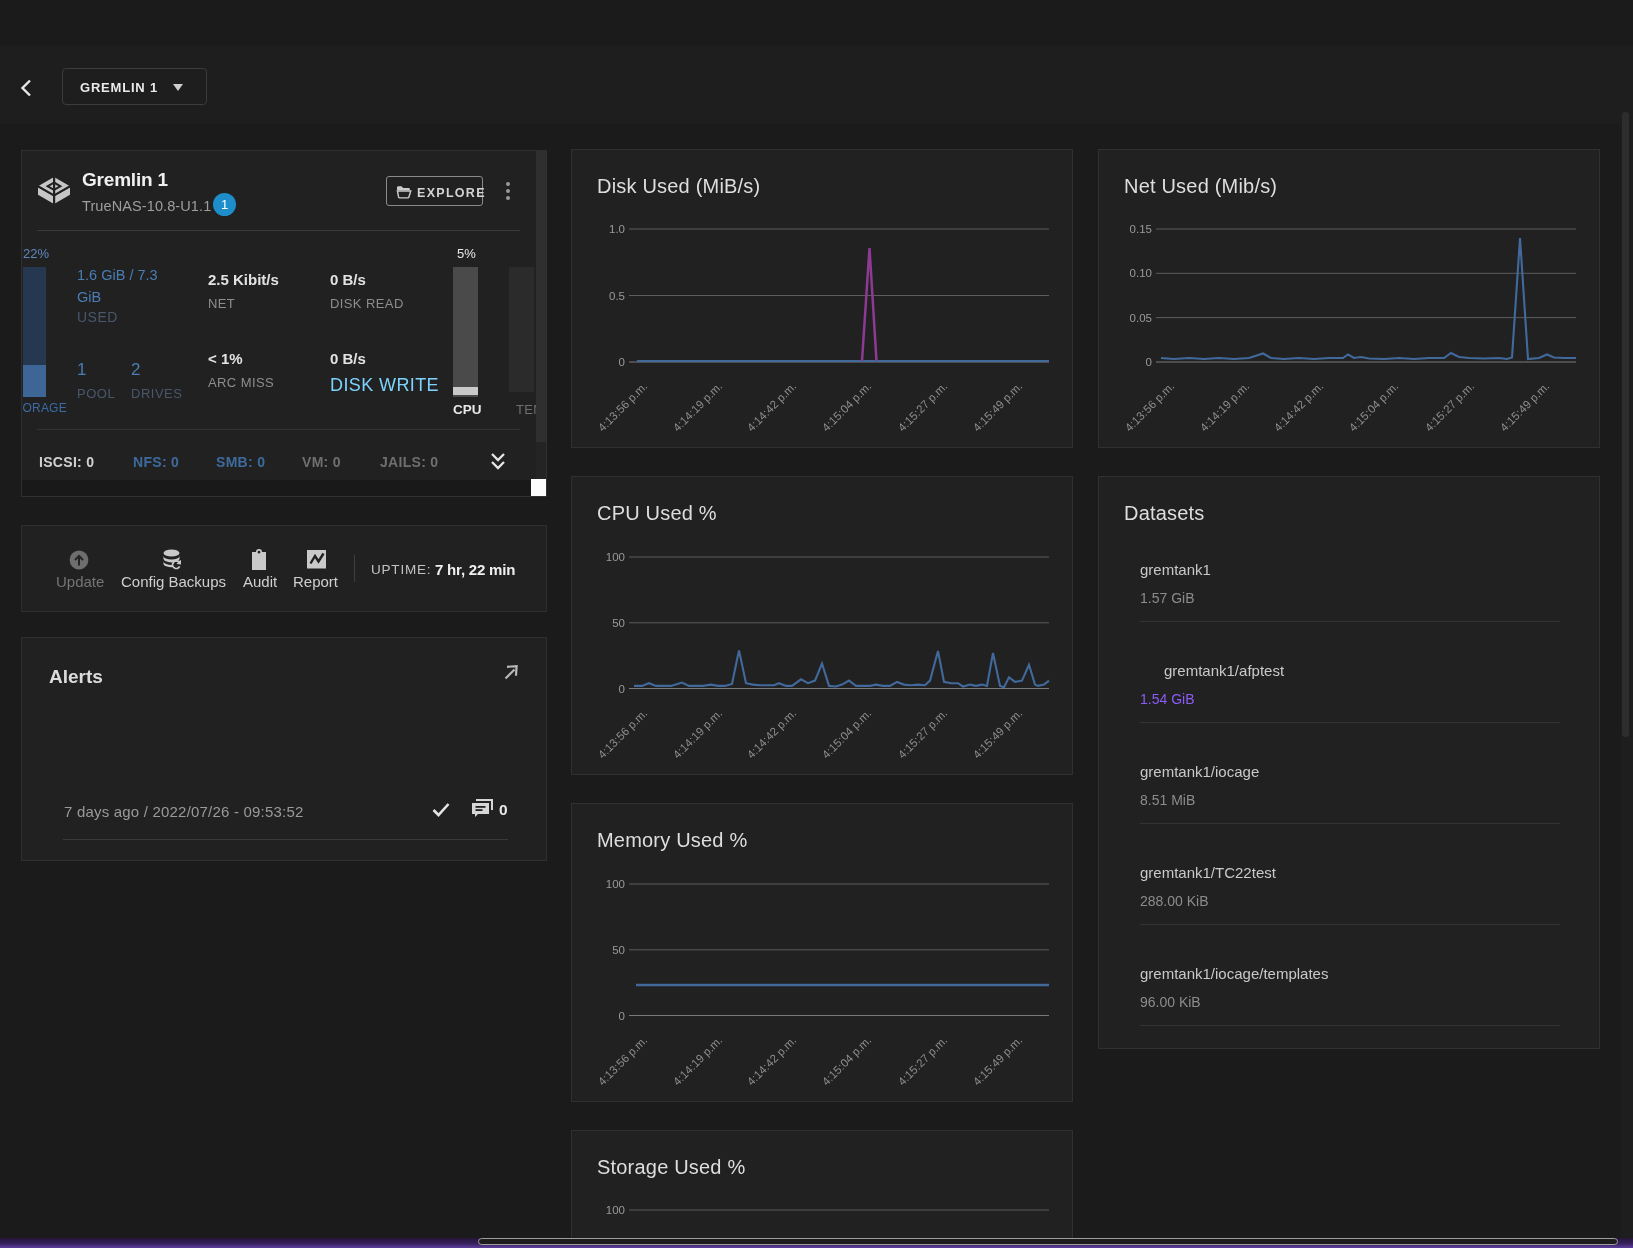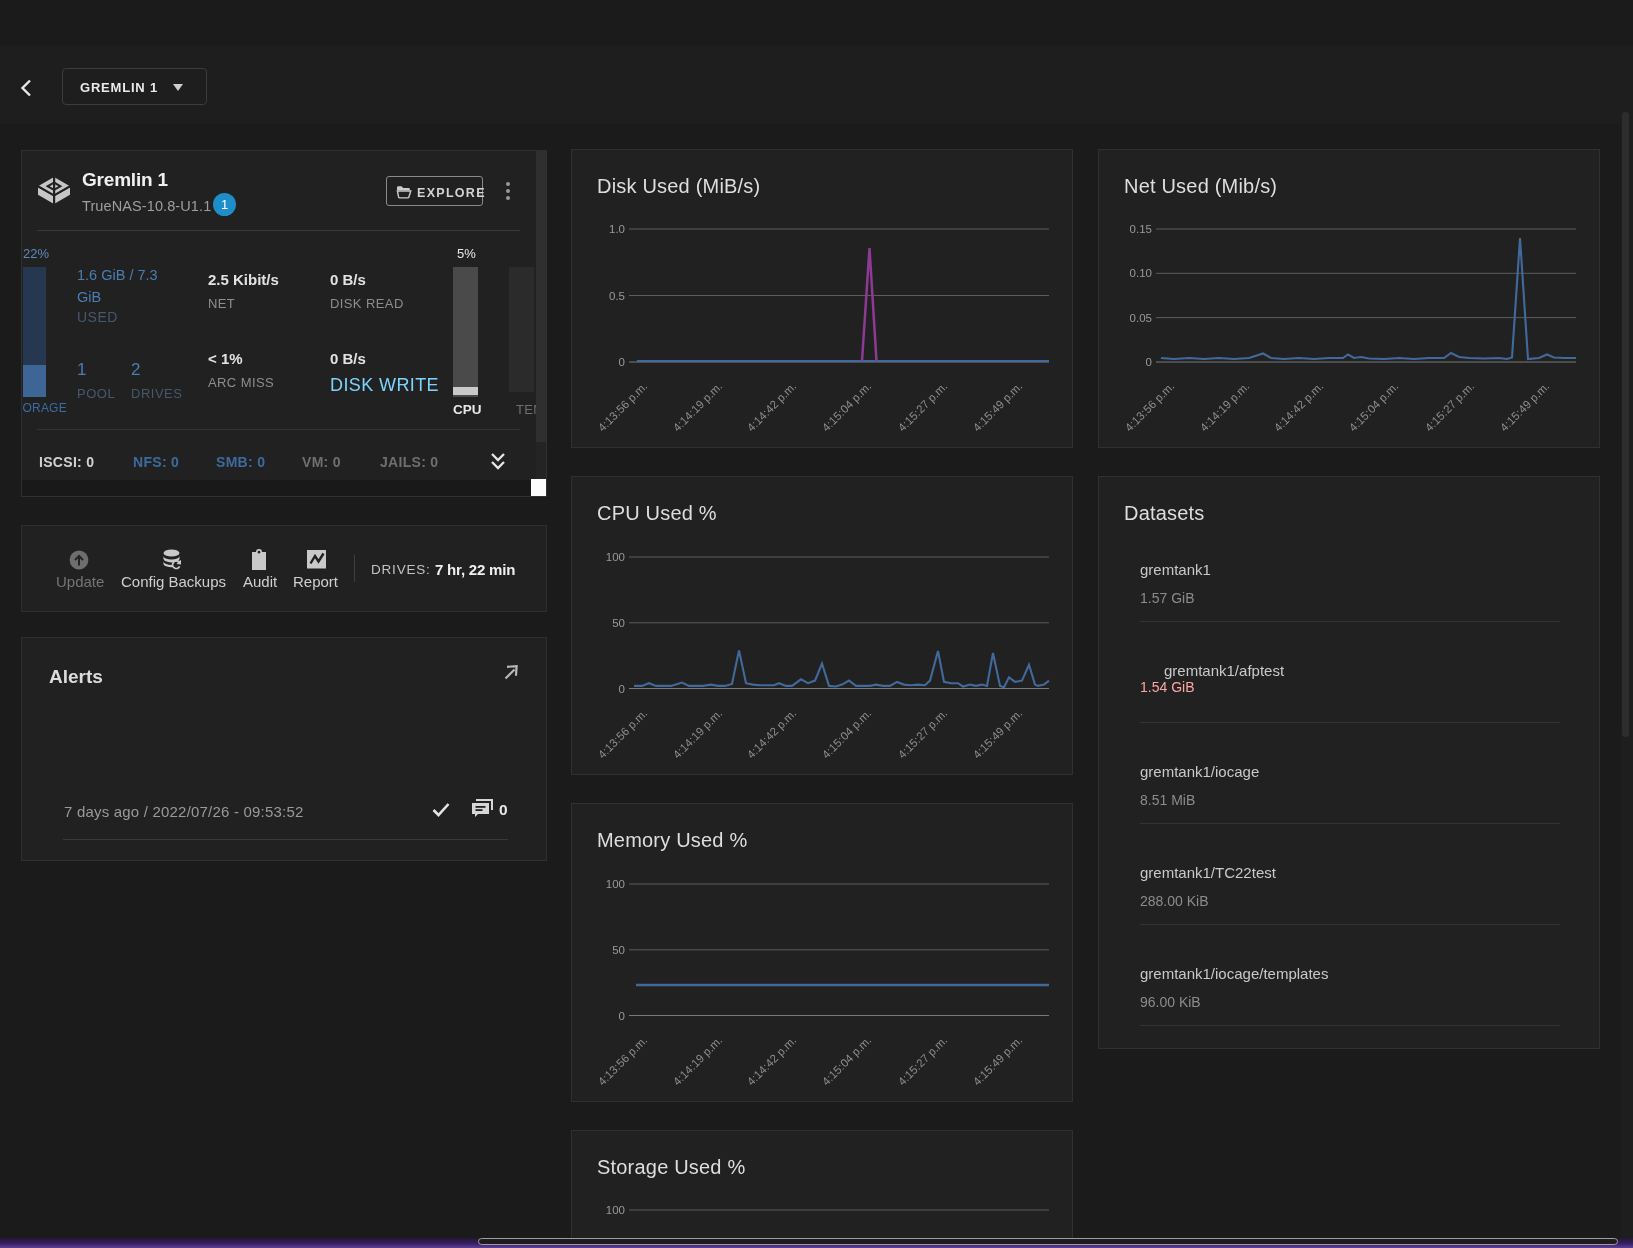--- a/index.html
+++ b/index.html
@@ -224,21 +224,21 @@
     <svg class="abs" style="left:228px;top:23px" width="18" height="21" viewBox="0 0 18 21">
       <path d="M2,3 l4,0 a3,3 0 0 1 6,0 l4,0 0,18 -14,0 z M9,1.8 a1.4,1.4 0 1 0 0,2.8 a1.4,1.4 0 0 0 0,-2.8 z" fill="#c9c9c9" fill-rule="evenodd"></path>
     </svg>
     <div class="abs" style="left:221px;top:47px;font-size:15px;color:#cfcfcf;">Audit</div>
     <svg class="abs" style="left:285px;top:24px" width="19" height="18.5" viewBox="0 0 19 18.5">
       <rect x="0" y="0" width="19" height="18.5" fill="#c9c9c9"></rect>
       <polyline points="3.5,13.5 8,6 11.5,11.5 16.5,3.5" fill="none" stroke="#212122" stroke-width="2.4"></polyline>
     </svg>
     <div class="abs" style="left:271px;top:47px;font-size:15px;color:#cfcfcf;">Report</div>
     <div class="abs" style="left:332px;top:29px;height:27px;border-left:1px solid #3e3e3f;"></div>
-    <div class="abs" style="left:349px;top:36px;font-size:13.5px;color:#c2c2c2;letter-spacing:0.8px;">DRIVES:</div>
+    <div class="abs" style="left:349px;top:36px;font-size:13.5px;color:#c2c2c2;letter-spacing:0.8px;">UPTIME:</div>
     <div class="abs" style="left:413px;top:35px;font-size:15px;font-weight:700;color:#f0f0f0;letter-spacing:-0.2px;">7 hr, 22 min</div>
   </div>
 
   <div class="card" style="left:21px;top:637px;width:526px;height:224px;">
     <div class="abs" style="left:27px;top:28px;font-size:19px;font-weight:600;color:#dcdcdc;">Alerts</div>
     <svg class="abs" style="left:481px;top:26px" width="16" height="17" viewBox="0 0 16 17">
       <path d="M2.5,14.5 L11.5,5.5 M4,2.8 L13.6,2.2 L13,11.8" fill="none" stroke="#b9b9b9" stroke-width="2.2"></path>
     </svg>
     <div class="abs" style="left:42px;top:165px;font-size:15px;color:#9a9a9a;letter-spacing:0.2px;">7 days ago / 2022/07/26 - 09:53:52</div>
     <svg class="abs" style="left:410px;top:164px" width="18" height="15" viewBox="0 0 18 15">
@@ -348,21 +348,21 @@
       <text class="ylab" x="53" y="83" text-anchor="end">100</text>
     </svg>
   </div>
 
   <div class="card" style="left:1098px;top:476px;width:502px;height:573px">
     <div class="ctitle">Datasets</div>
     <div class="abs" style="left:41px;top:84px;font-size:15px;color:#c9c9c9;">gremtank1</div>
     <div class="abs" style="left:41px;top:113px;font-size:14px;color:#8c8c8c;">1.57 GiB</div>
     <div class="abs" style="left:41px;top:144px;width:420px;border-top:1px solid #343435;"></div>
     <div class="abs" style="left:41px;top:185px;font-size:15px;color:#c9c9c9;margin-left:24px;">gremtank1/afptest</div>
-    <div class="abs" style="left:41px;top:202px;font-size:14px;color:#fca5a5;">1.54 GiB</div>
+    <div class="abs" style="left:41px;top:214px;font-size:14px;color:#8b5cf6;">1.54 GiB</div>
     <div class="abs" style="left:41px;top:245px;width:420px;border-top:1px solid #343435;"></div>
     <div class="abs" style="left:41px;top:286px;font-size:15px;color:#c9c9c9;">gremtank1/iocage</div>
     <div class="abs" style="left:41px;top:315px;font-size:14px;color:#8c8c8c;">8.51 MiB</div>
     <div class="abs" style="left:41px;top:346px;width:420px;border-top:1px solid #343435;"></div>
     <div class="abs" style="left:41px;top:387px;font-size:15px;color:#c9c9c9;">gremtank1/TC22test</div>
     <div class="abs" style="left:41px;top:416px;font-size:14px;color:#8c8c8c;">288.00 KiB</div>
     <div class="abs" style="left:41px;top:447px;width:420px;border-top:1px solid #343435;"></div>
     <div class="abs" style="left:41px;top:488px;font-size:15px;color:#c9c9c9;">gremtank1/iocage/templates</div>
     <div class="abs" style="left:41px;top:517px;font-size:14px;color:#8c8c8c;">96.00 KiB</div>
     <div class="abs" style="left:41px;top:548px;width:420px;border-top:1px solid #343435;"></div>

